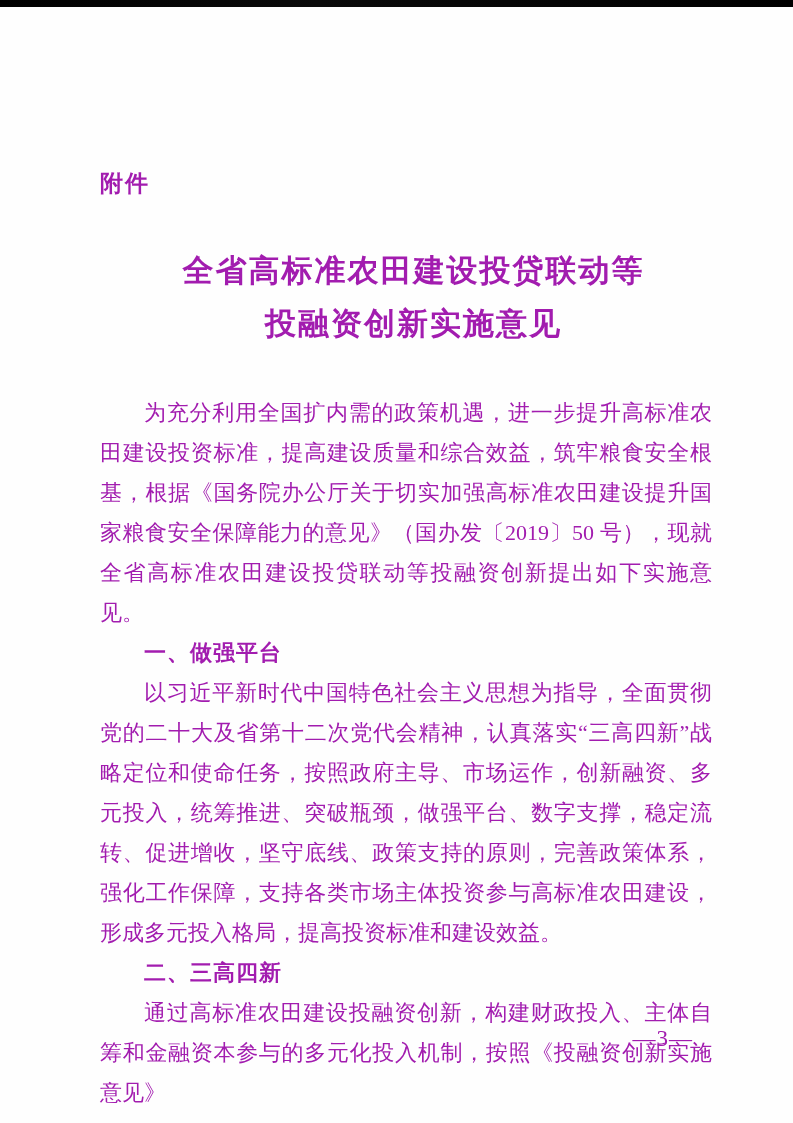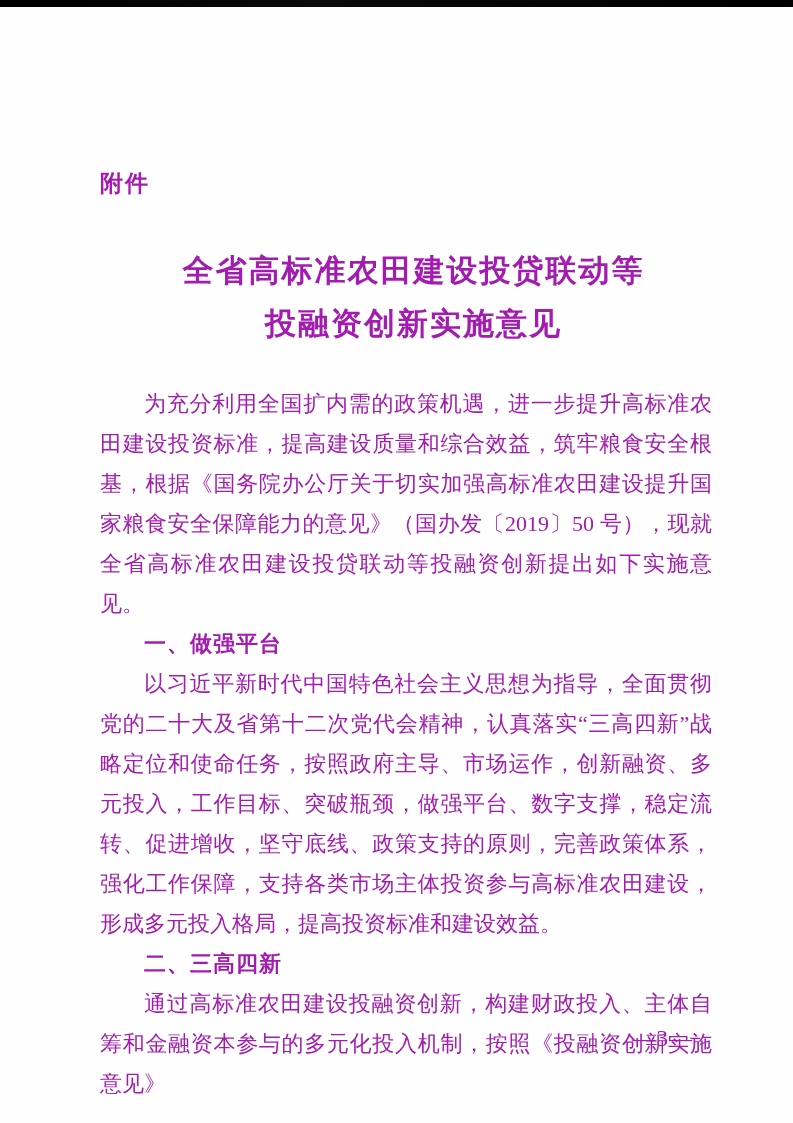--- a/index.html
+++ b/index.html
@@ -39,21 +39,21 @@
     width: 793px;
     text-align: center;
     font-family: "Liberation Serif", "DejaVu Serif", serif;
     font-weight: bold;
     font-size: 31px;
     line-height: 53px;
     letter-spacing: 2px;
   }
   .doc-body {
     position: absolute;
-    top: 384px;
+    top: 393px;
     left: 100px;
     width: 612px;
     font-family: "Liberation Serif", "DejaVu Serif", serif;
     font-size: 22px;
     line-height: 40px;
     text-align: justify;
     text-justify: inter-ideograph;
   }
   .doc-body p {
     margin: 0;
@@ -87,20 +87,20 @@
   <div class="attachment-label">附件</div>
 
   <div class="doc-title">
     <div>全省高标准农田建设投贷联动等</div>
     <div>投融资创新实施意见</div>
   </div>
 
   <div class="doc-body">
     <p>为充分利用全国扩内需的政策机遇，进一步提升高标准农田建设投资标准，提高建设质量和综合效益，筑牢粮食安全根基，根据《国务院办公厅关于切实加强高标准农田建设提升国家粮食安全保障能力的意见》（国办发〔2019〕50 号），现就全省高标准农田建设投贷联动等投融资创新提出如下实施意见。</p>
     <h2>一、做强平台</h2>
-    <p>以习近平新时代中国特色社会主义思想为指导，全面贯彻党的二十大及省第十二次党代会精神，认真落实“三高四新”战略定位和使命任务，按照政府主导、市场运作，创新融资、多元投入，工作目标、突破瓶颈，做强平台、数字支撑，稳定流转、促进增收，坚守底线、政策支持的原则，完善政策体系，强化工作保障，支持各类市场主体投资参与高标准农田建设，形成多元投入格局，提高投资标准和建设效益。</p>
+    <p>以习近平新时代中国特色社会主义思想为指导，全面贯彻党的二十大及省第十二次党代会精神，认真落实“三高四新”战略定位和使命任务，按照政府主导、市场运作，创新融资、多元投入，统筹推进、突破瓶颈，做强平台、数字支撑，稳定流转、促进增收，坚守底线、政策支持的原则，完善政策体系，强化工作保障，支持各类市场主体投资参与高标准农田建设，形成多元投入格局，提高投资标准和建设效益。</p>
     <h2>二、三高四新</h2>
     <p>通过高标准农田建设投融资创新，构建财政投入、主体自筹和金融资本参与的多元化投入机制，按照《投融资创新实施意见》</p>
   </div>
 
   <div class="page-number">—3—</div>
 
 </div>
 
 </body></html>

